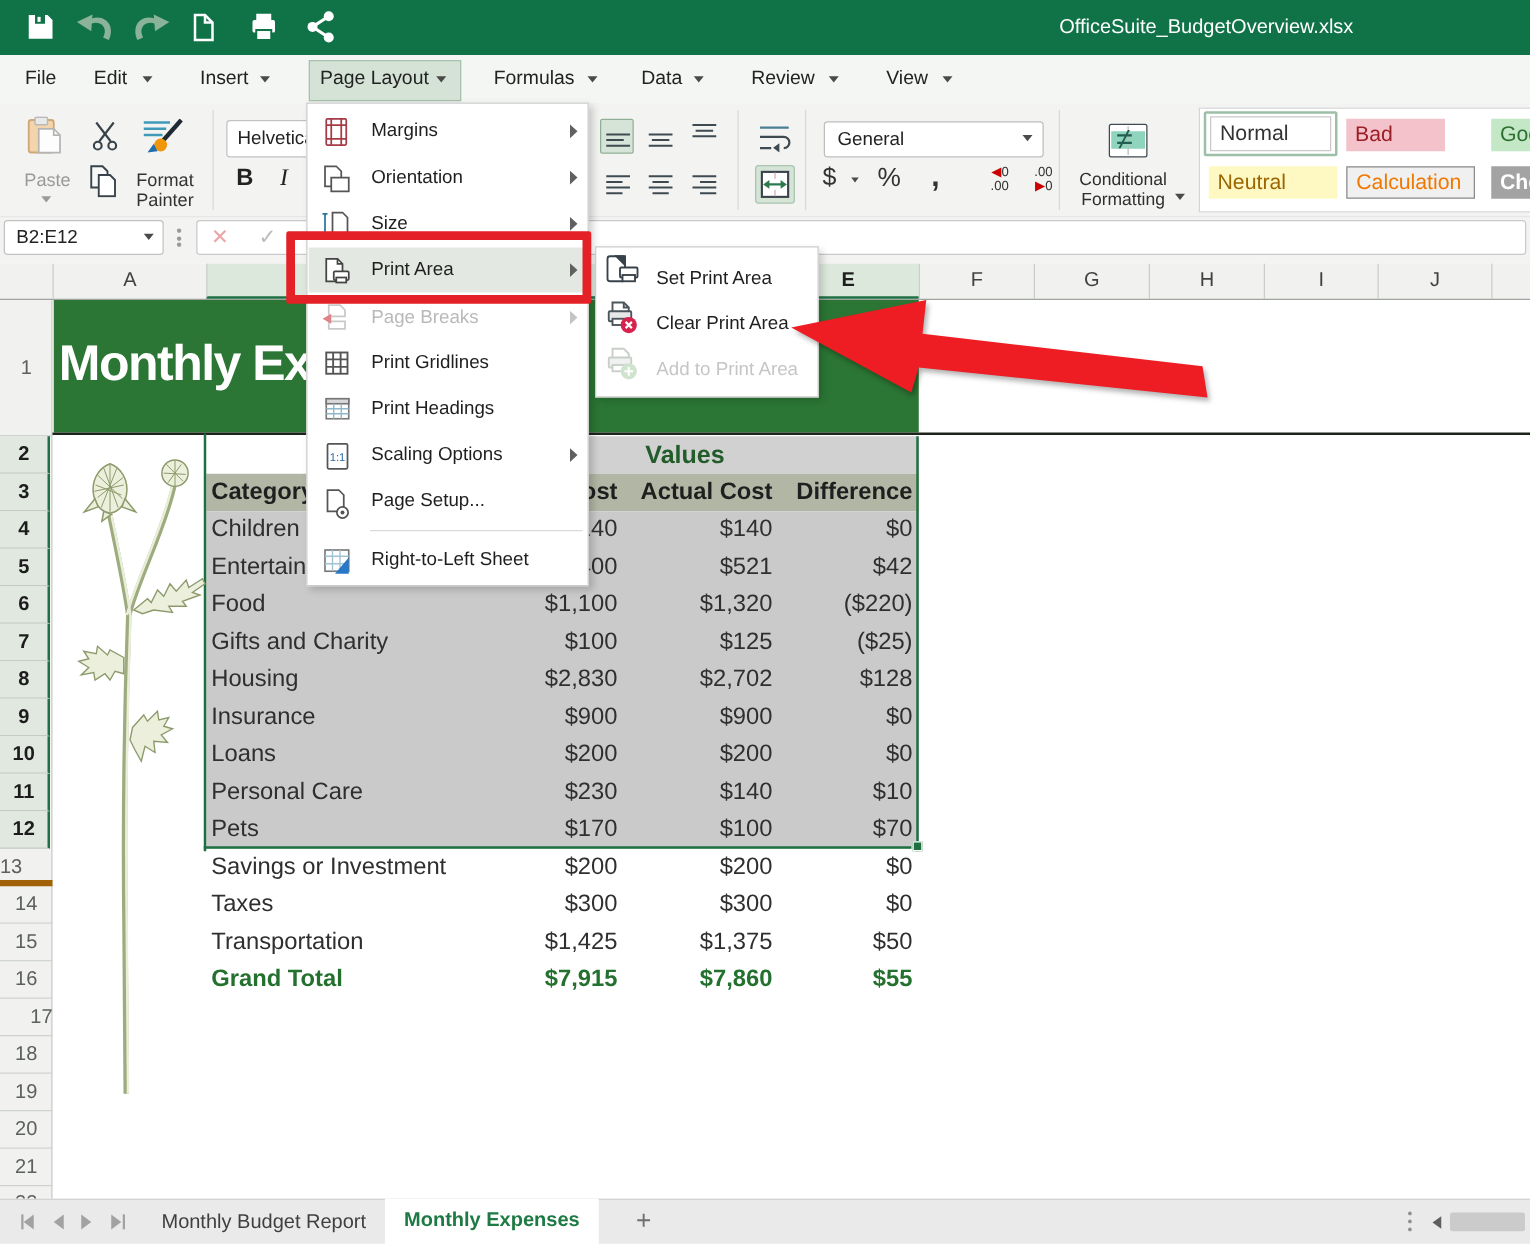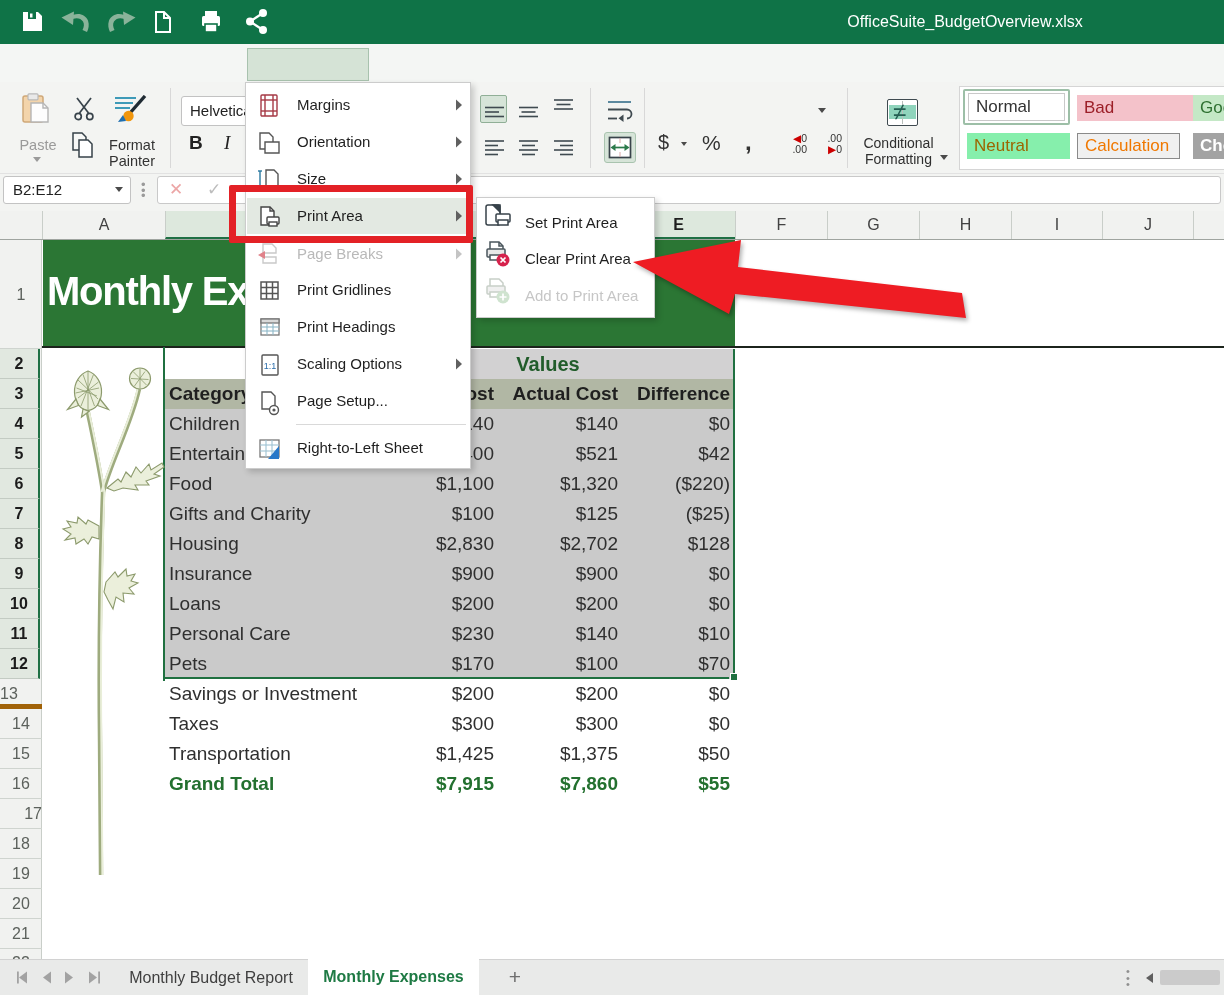--- a/index.html
+++ b/index.html
@@ -41,20 +41,37 @@
   </g>
   <g stroke="#fff" stroke-width="2.4">
         <line x1="250" y1="21.5" x2="263" y2="13"></line>
         <line x1="250" y1="21.5" x2="263" y2="30"></line>
       </g>
 </svg>
 <div class="abs" style="left:780px;top:0;width:370px;height:44px;line-height:44px;color:#fff;font-size:16px;text-align:center">OfficeSuite_BudgetOverview.xlsx</div>
 
 <div class="abs" style="left:0;top:44px;width:1224px;height:38px;background:#f4f6f4"></div>
 <div class="abs" style="left:247px;top:48px;width:122px;height:33px;background:#d5e3d6;border:1px solid #a8c2ae"></div>
+<div class="abs" id="menubar" style="top:44px;left:0;width:1224px;height:38px;font-size:15.5px;color:#222">
+  <div class="abs" style="left:20px;top:0;height:38px;line-height:37px">File</div>
+  <div class="abs" style="left:75px;top:0;height:38px;line-height:37px">Edit</div>
+      <div class="caret" style="left:114px;top:17px"></div>
+  <div class="abs" style="left:160px;top:0;height:38px;line-height:37px">Insert</div>
+      <div class="caret" style="left:208px;top:17px"></div>
+  <div class="abs" style="left:256px;top:0;height:38px;line-height:37px">Page Layout</div>
+      <div class="caret" style="left:349px;top:17px"></div>
+  <div class="abs" style="left:395px;top:0;height:38px;line-height:37px">Formulas</div>
+      <div class="caret" style="left:470px;top:17px"></div>
+  <div class="abs" style="left:513px;top:0;height:38px;line-height:37px">Data</div>
+      <div class="caret" style="left:555px;top:17px"></div>
+  <div class="abs" style="left:601px;top:0;height:38px;line-height:37px">Review</div>
+      <div class="caret" style="left:663px;top:17px"></div>
+  <div class="abs" style="left:709px;top:0;height:38px;line-height:37px">View</div>
+      <div class="caret" style="left:754px;top:17px"></div>
+</div>
 
 <div class="abs" style="left:0;top:82px;width:1224px;height:92px;background:#f3f4f2;border-bottom:1px solid #e2e2e2"></div>
 <div class="abs" id="ribbon" style="left:0;top:82px;width:1224px;height:92px">
 
   <svg class="abs" style="left:21px;top:11px" width="34" height="38" viewBox="0 0 34 38">
     <rect x="2" y="3" width="20" height="26" rx="2" fill="#f3d4ab" stroke="#cfa878" stroke-width="1.5"></rect>
     <rect x="7" y="0.8" width="10" height="6" rx="1" fill="#e9e9e9" stroke="#b9b9b9" stroke-width="1.2"></rect>
     <path d="M10 10 h12 l5 5 v14 h-17 z" fill="#fdfdfd" stroke="#b5b5b5" stroke-width="1.4"></path>
     <path d="M22 10 v5 h5" fill="none" stroke="#b5b5b5" stroke-width="1.4"></path>
   </svg>
@@ -137,42 +154,43 @@
   <svg class="abs" style="left:608px;top:54px" width="24" height="23" viewBox="0 0 24 23">
     <rect x="1.5" y="1.5" width="21" height="20" fill="#fff" stroke="#39444a" stroke-width="1.7"></rect>
     <line x1="12" y1="2" x2="12" y2="7" stroke="#d8a8a8" stroke-width="1"></line>
     <line x1="12" y1="16" x2="12" y2="21" stroke="#d8a8a8" stroke-width="1"></line>
     <line x1="5.5" y1="11.5" x2="18.5" y2="11.5" stroke="#2c7a4b" stroke-width="1.7"></line>
     <polygon points="2.5,11.5 7.5,8 7.5,15" fill="#2c7a4b"></polygon>
     <polygon points="21.5,11.5 16.5,8 16.5,15" fill="#2c7a4b"></polygon>
   </svg>
   <div class="abs" style="left:644px;top:6px;width:1px;height:80px;background:#d8d8d8"></div>
 
+  <div class="abs" style="left:659px;top:15px;width:176px;height:29px;background:#fff;border:1px solid #bebebe;border-radius:3px;line-height:27px;padding-left:10px;font-size:15px;color:#222">General</div>
   <div class="caret" style="left:818px;top:26px"></div>
   <div class="abs" style="left:658px;top:49px;width:22px;font-size:20px;color:#333">$</div>
   <div class="caret" style="left:681px;top:60px;border-left-width:3.5px;border-right-width:3.5px;border-top-width:4.5px"></div>
   <div class="abs" style="left:702px;top:49px;width:24px;font-size:21px;color:#333">%</div>
   <div class="abs" style="left:745px;top:46px;width:16px;font-size:24px;font-weight:bold;color:#333">,</div>
   <div class="abs" style="left:777px;top:51px;width:30px;font-size:10.5px;color:#333;line-height:11px;text-align:right"><span style="color:#c00">◀</span>0<br>.00</div>
   <div class="abs" style="left:812px;top:51px;width:30px;font-size:10.5px;color:#333;line-height:11px;text-align:right">.00<br><span style="color:#c00">▶</span>0</div>
   <div class="abs" style="left:847px;top:6px;width:1px;height:80px;background:#d8d8d8"></div>
 
   <div class="abs" style="left:887px;top:17px;width:31px;height:27px;background:#fff;border:1.5px solid #3f4a50;border-radius:2px"></div>
   <div class="abs" style="left:889px;top:23px;width:27px;height:14px;background:#8fd4bc"></div>
   <div class="abs" style="left:902px;top:19px;width:1px;height:23px;background:#b8bfbb"></div>
   <div class="abs" style="left:893px;top:16px;width:20px;height:29px;line-height:28px;font-size:24px;color:#245e52">≠</div>
   <div class="abs" style="left:851px;top:53px;width:95px;text-align:center;font-size:14px;color:#2f2f2f;line-height:16px">Conditional<br>Formatting</div>
   <div class="caret" style="left:940px;top:73px"></div>
 
   <div class="abs" style="left:959px;top:4px;width:266px;height:84px;background:#fff;border:1px solid #d5d5d5"></div>
   <div class="abs" style="left:963px;top:7px;width:107px;height:36px;border:2px solid #9dbfa7;border-radius:2px;background:#fff"></div>
   <div class="abs" style="left:968px;top:11px;width:97px;height:28px;border:1px solid #c9c9c9;line-height:26px;padding-left:7px;font-size:17px;color:#333">Normal</div>
-  <div class="abs" style="left:1077px;top:13px;width:125px;height:26px;background:#f4c2ca;line-height:26px;padding-left:7px;font-size:17px;color:#9c1f28">Bad</div>
+  <div class="abs" style="left:1077px;top:13px;width:79px;height:26px;background:#f4c2ca;line-height:26px;padding-left:7px;font-size:17px;color:#9c1f28">Bad</div>
   <div class="abs" style="left:1193px;top:13px;width:103px;height:26px;background:#c4e8c6;line-height:26px;padding-left:7px;font-size:17px;color:#2e7031">Good</div>
-  <div class="abs" style="left:967px;top:51px;width:103px;height:26px;background:#86efac;line-height:26px;padding-left:7px;font-size:17px;color:#9c6500">Neutral</div>
+  <div class="abs" style="left:967px;top:51px;width:103px;height:26px;background:#fef9c3;line-height:26px;padding-left:7px;font-size:17px;color:#9c6500">Neutral</div>
   <div class="abs" style="left:1077px;top:51px;width:103px;height:26px;background:#f0f0f0;border:1px solid #8a8a8a;line-height:24px;padding-left:7px;font-size:17px;color:#f07800">Calculation</div>
   <div class="abs" style="left:1193px;top:51px;width:103px;height:26px;background:#a3a3a3;line-height:26px;padding-left:7px;font-size:17px;color:#fff;font-weight:bold">Check Cell</div>
 </div>
 
 <div class="abs" style="left:0;top:174px;width:1224px;height:37px;background:#f3f4f2"></div>
 <div class="abs" style="left:3px;top:176px;width:128px;height:28px;background:#fff;border:1px solid #c3c3c3;border-radius:3px;font-size:15px;color:#222;line-height:26px;padding-left:9px">B2:E12</div>
 <div class="caret" style="left:115px;top:187px"></div>
 <div class="abs" style="left:141px;top:182px;width:4px;height:18px;color:#9a9a9a;font-size:13px;line-height:5.5px">•<br>•<br>•</div>
 <div class="abs" style="left:157px;top:176px;width:1064px;height:28px;background:#fff;border:1px solid #c9c9c9;border-radius:3px"></div>
 <div class="abs" style="left:161px;top:176px;width:30px;height:28px;line-height:27px;color:#eca6a6;font-size:17px;text-align:center">✕</div>

